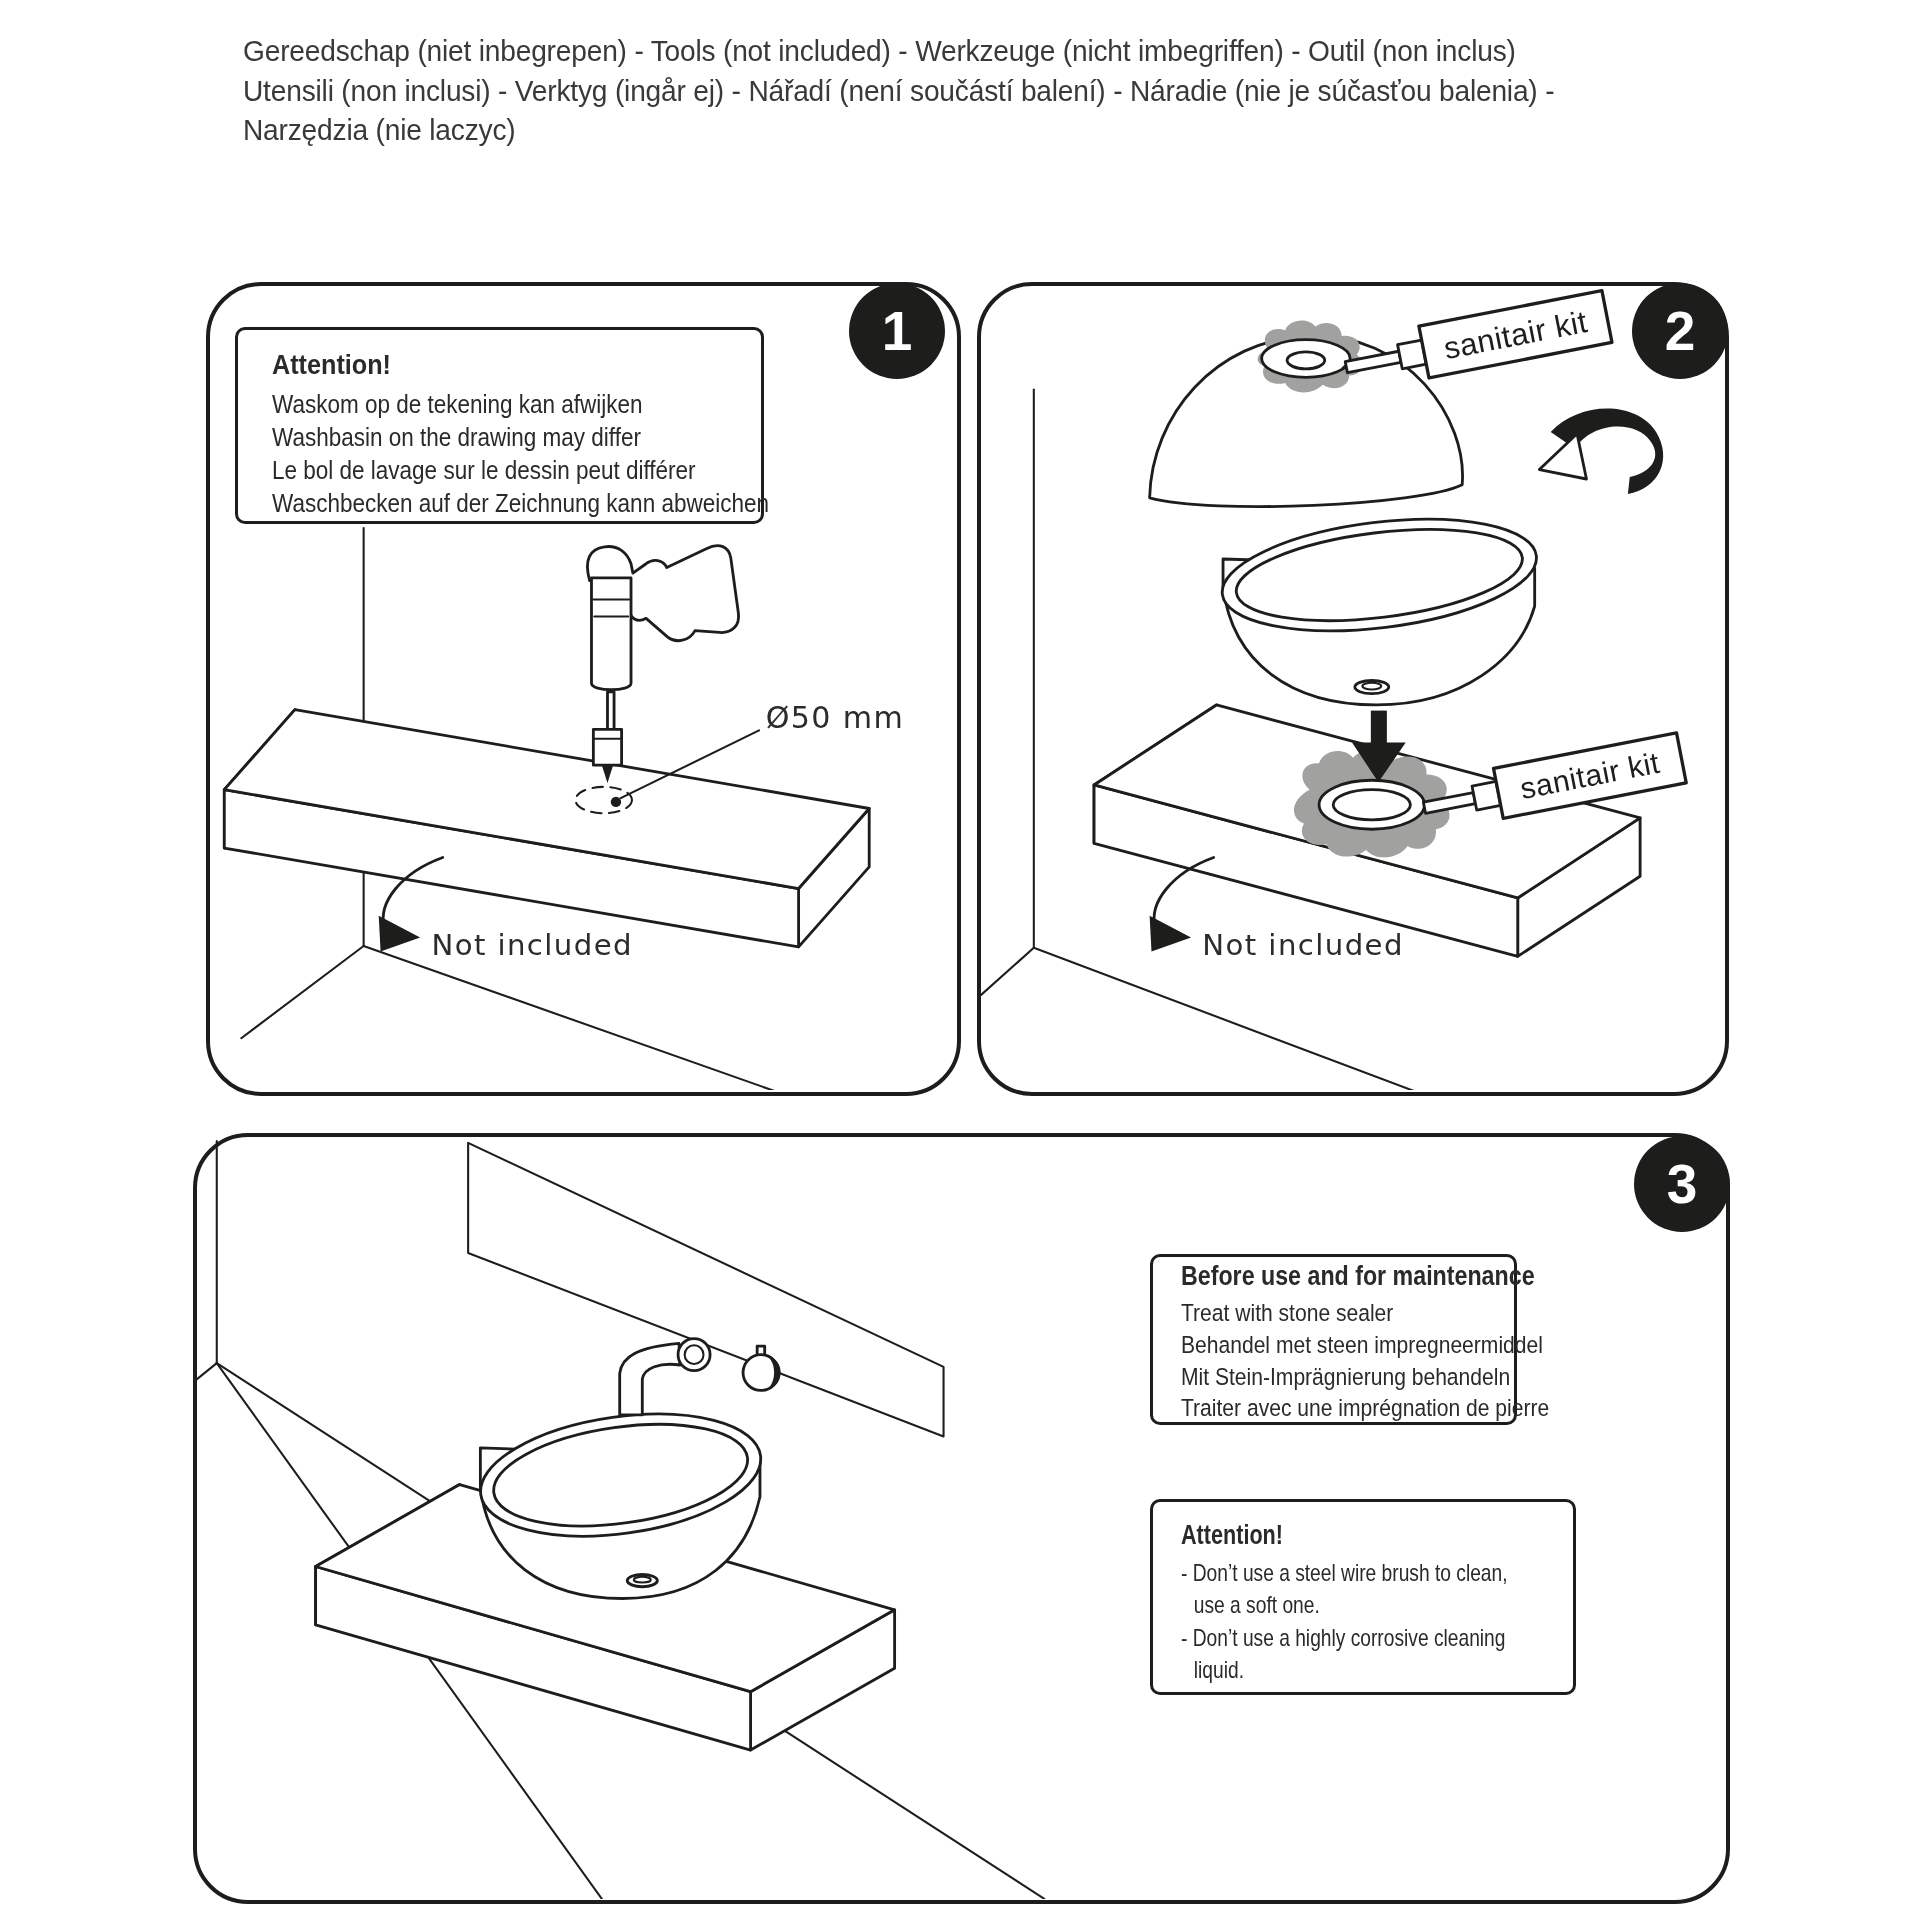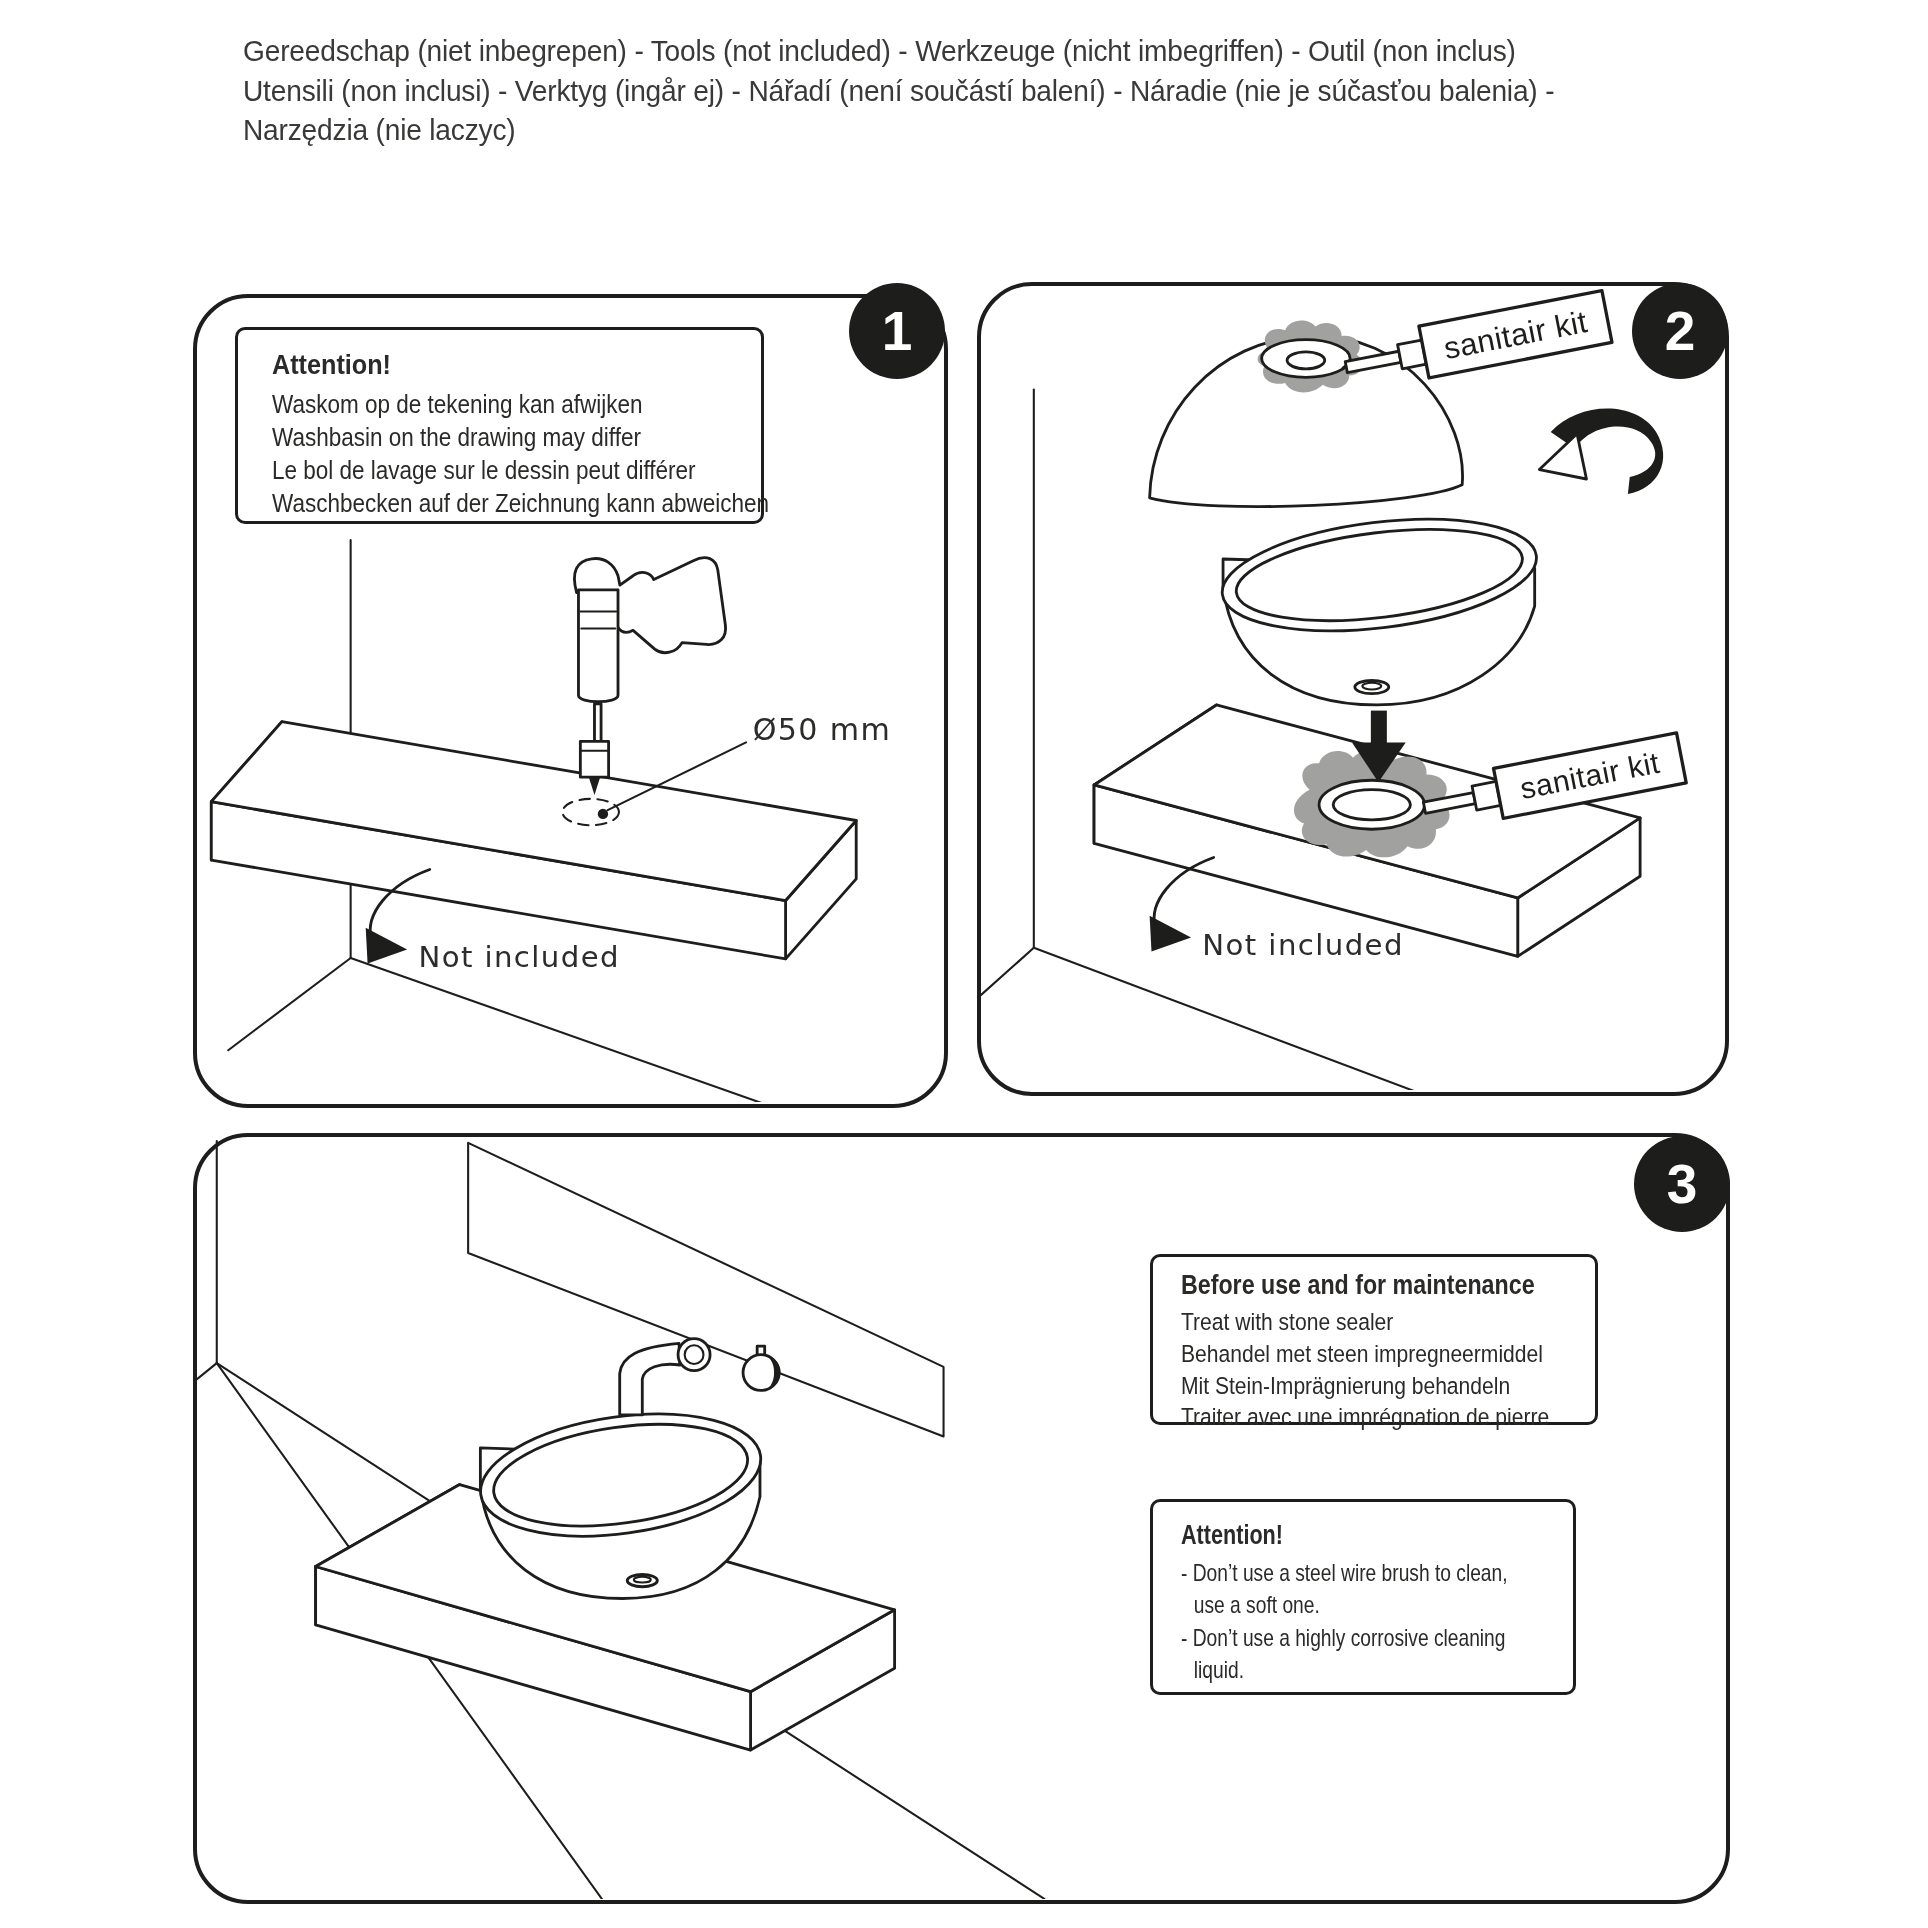--- a/index.html
+++ b/index.html
@@ -2,42 +2,42 @@
 <html style="font-size:15px"><head>
 <meta charset="utf-8">
 <style>
   html,body{margin:0;padding:0;background:#fff;}
   body{width:1928px;height:1928px;position:relative;font-family:"Liberation Sans",sans-serif;color:#2b2a29;overflow:hidden;}
 
   .header{position:absolute;left:243px;top:32px;width:1601px;font-size:29px;line-height:1.37;
           letter-spacing:-0.2px;color:#3a3938;transform:scaleX(0.97);transform-origin:0 0;}
 
   .panel{position:absolute;border:4.7px solid #1d1d1b;border-radius:55px;background:#fff;box-sizing:border-box;}
-  #panel1{left:193px;top:282px;width:755px;height:814px;margin-top:12px;}
+  #panel1{left:206px;top:282px;width:755px;height:814px;}
   #panel2{left:977px;top:282px;width:752px;height:814px;}
   #panel3{left:193px;top:1133px;width:1537px;height:771px;}
   .panel svg{position:absolute;left:0;top:0;}
 
   .badge{position:absolute;width:96px;height:96px;background:#1d1d1b;border-radius:50%;color:#fff;
          display:flex;align-items:center;justify-content:center;font-size:55px;font-weight:600;z-index:5;}
   #badge1{left:849px;top:283px;}
   #badge2{left:1632px;top:283px;}
   #badge3{left:1634px;top:1136px;}
 
   .note-box{position:absolute;border:3.8px solid #1d1d1b;border-radius:10px;background:#fff;box-sizing:border-box;z-index:4;}
   .note-inner{transform-origin:0 0;display:inline-block;white-space:nowrap;}
   .note-title{font-weight:bold;}
   .note-line{}
   .cont{padding-left:16px;}
 
   #attn1{left:235px;top:327px;width:529px;height:197px;padding:17px 0 0 34px;}
   #attn1 .note-inner{transform:scaleX(0.90);font-size:25px;line-height:1.31;}
   #attn1 .note-title{font-size:28px;margin-bottom:4.7px;}
 
-  #boxA{left:1150px;top:1254px;width:448px;height:171px;padding:11px 0 0 28px;}
+  #boxA{left:1150px;top:1254px;width:367px;height:171px;padding:2px 0 0 28px;}
   #boxA .note-inner{transform:scaleX(0.86);font-size:24.5px;line-height:1.30;}
   #boxA .note-title{font-size:27px;margin-bottom:2.8px;}
 
   #boxB{left:1150px;top:1499px;width:426px;height:196px;padding:15px 0 0 28px;}
   #boxB .note-inner{transform:scaleX(0.80);font-size:24px;line-height:1.36;}
   #boxB .note-title{font-size:27px;margin-bottom:2.8px;}
 
   
   .ink{stroke:#1d1d1b;stroke-width:3;fill:none;stroke-linecap:round;stroke-linejoin:round;}
   .thin{stroke:#1d1d1b;stroke-width:2.2;fill:none;stroke-linecap:round;stroke-linejoin:round;}

